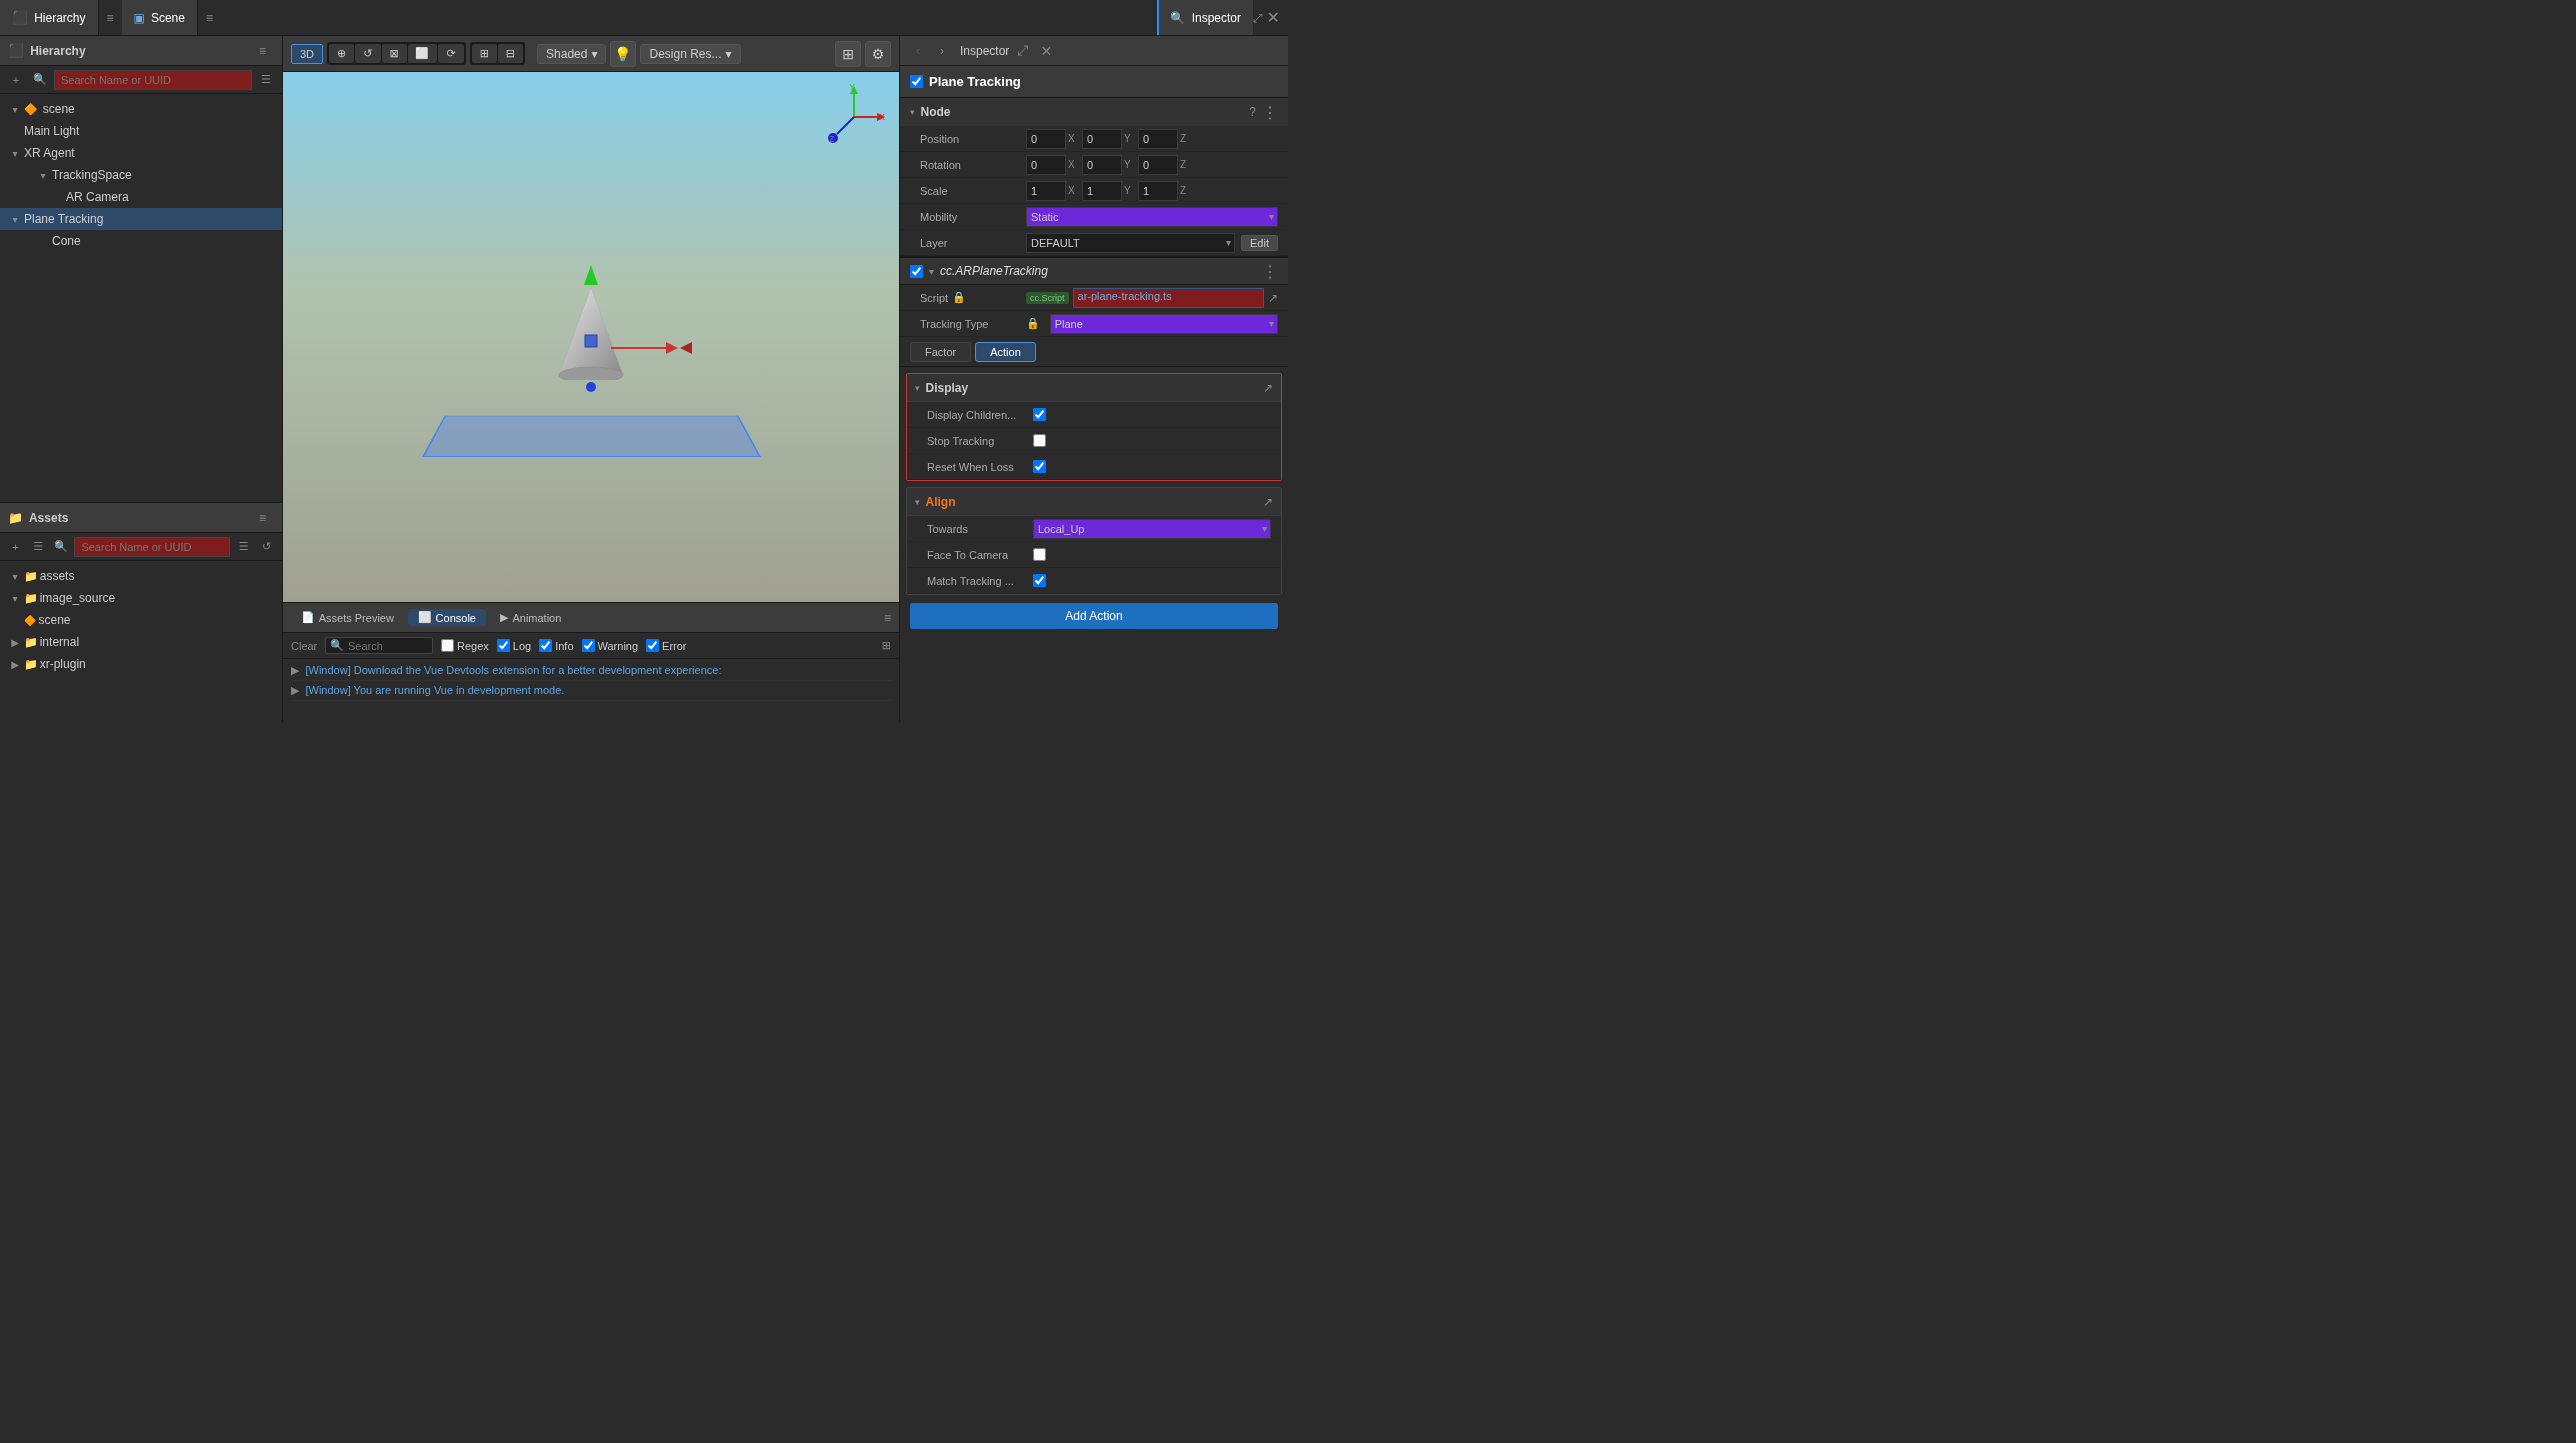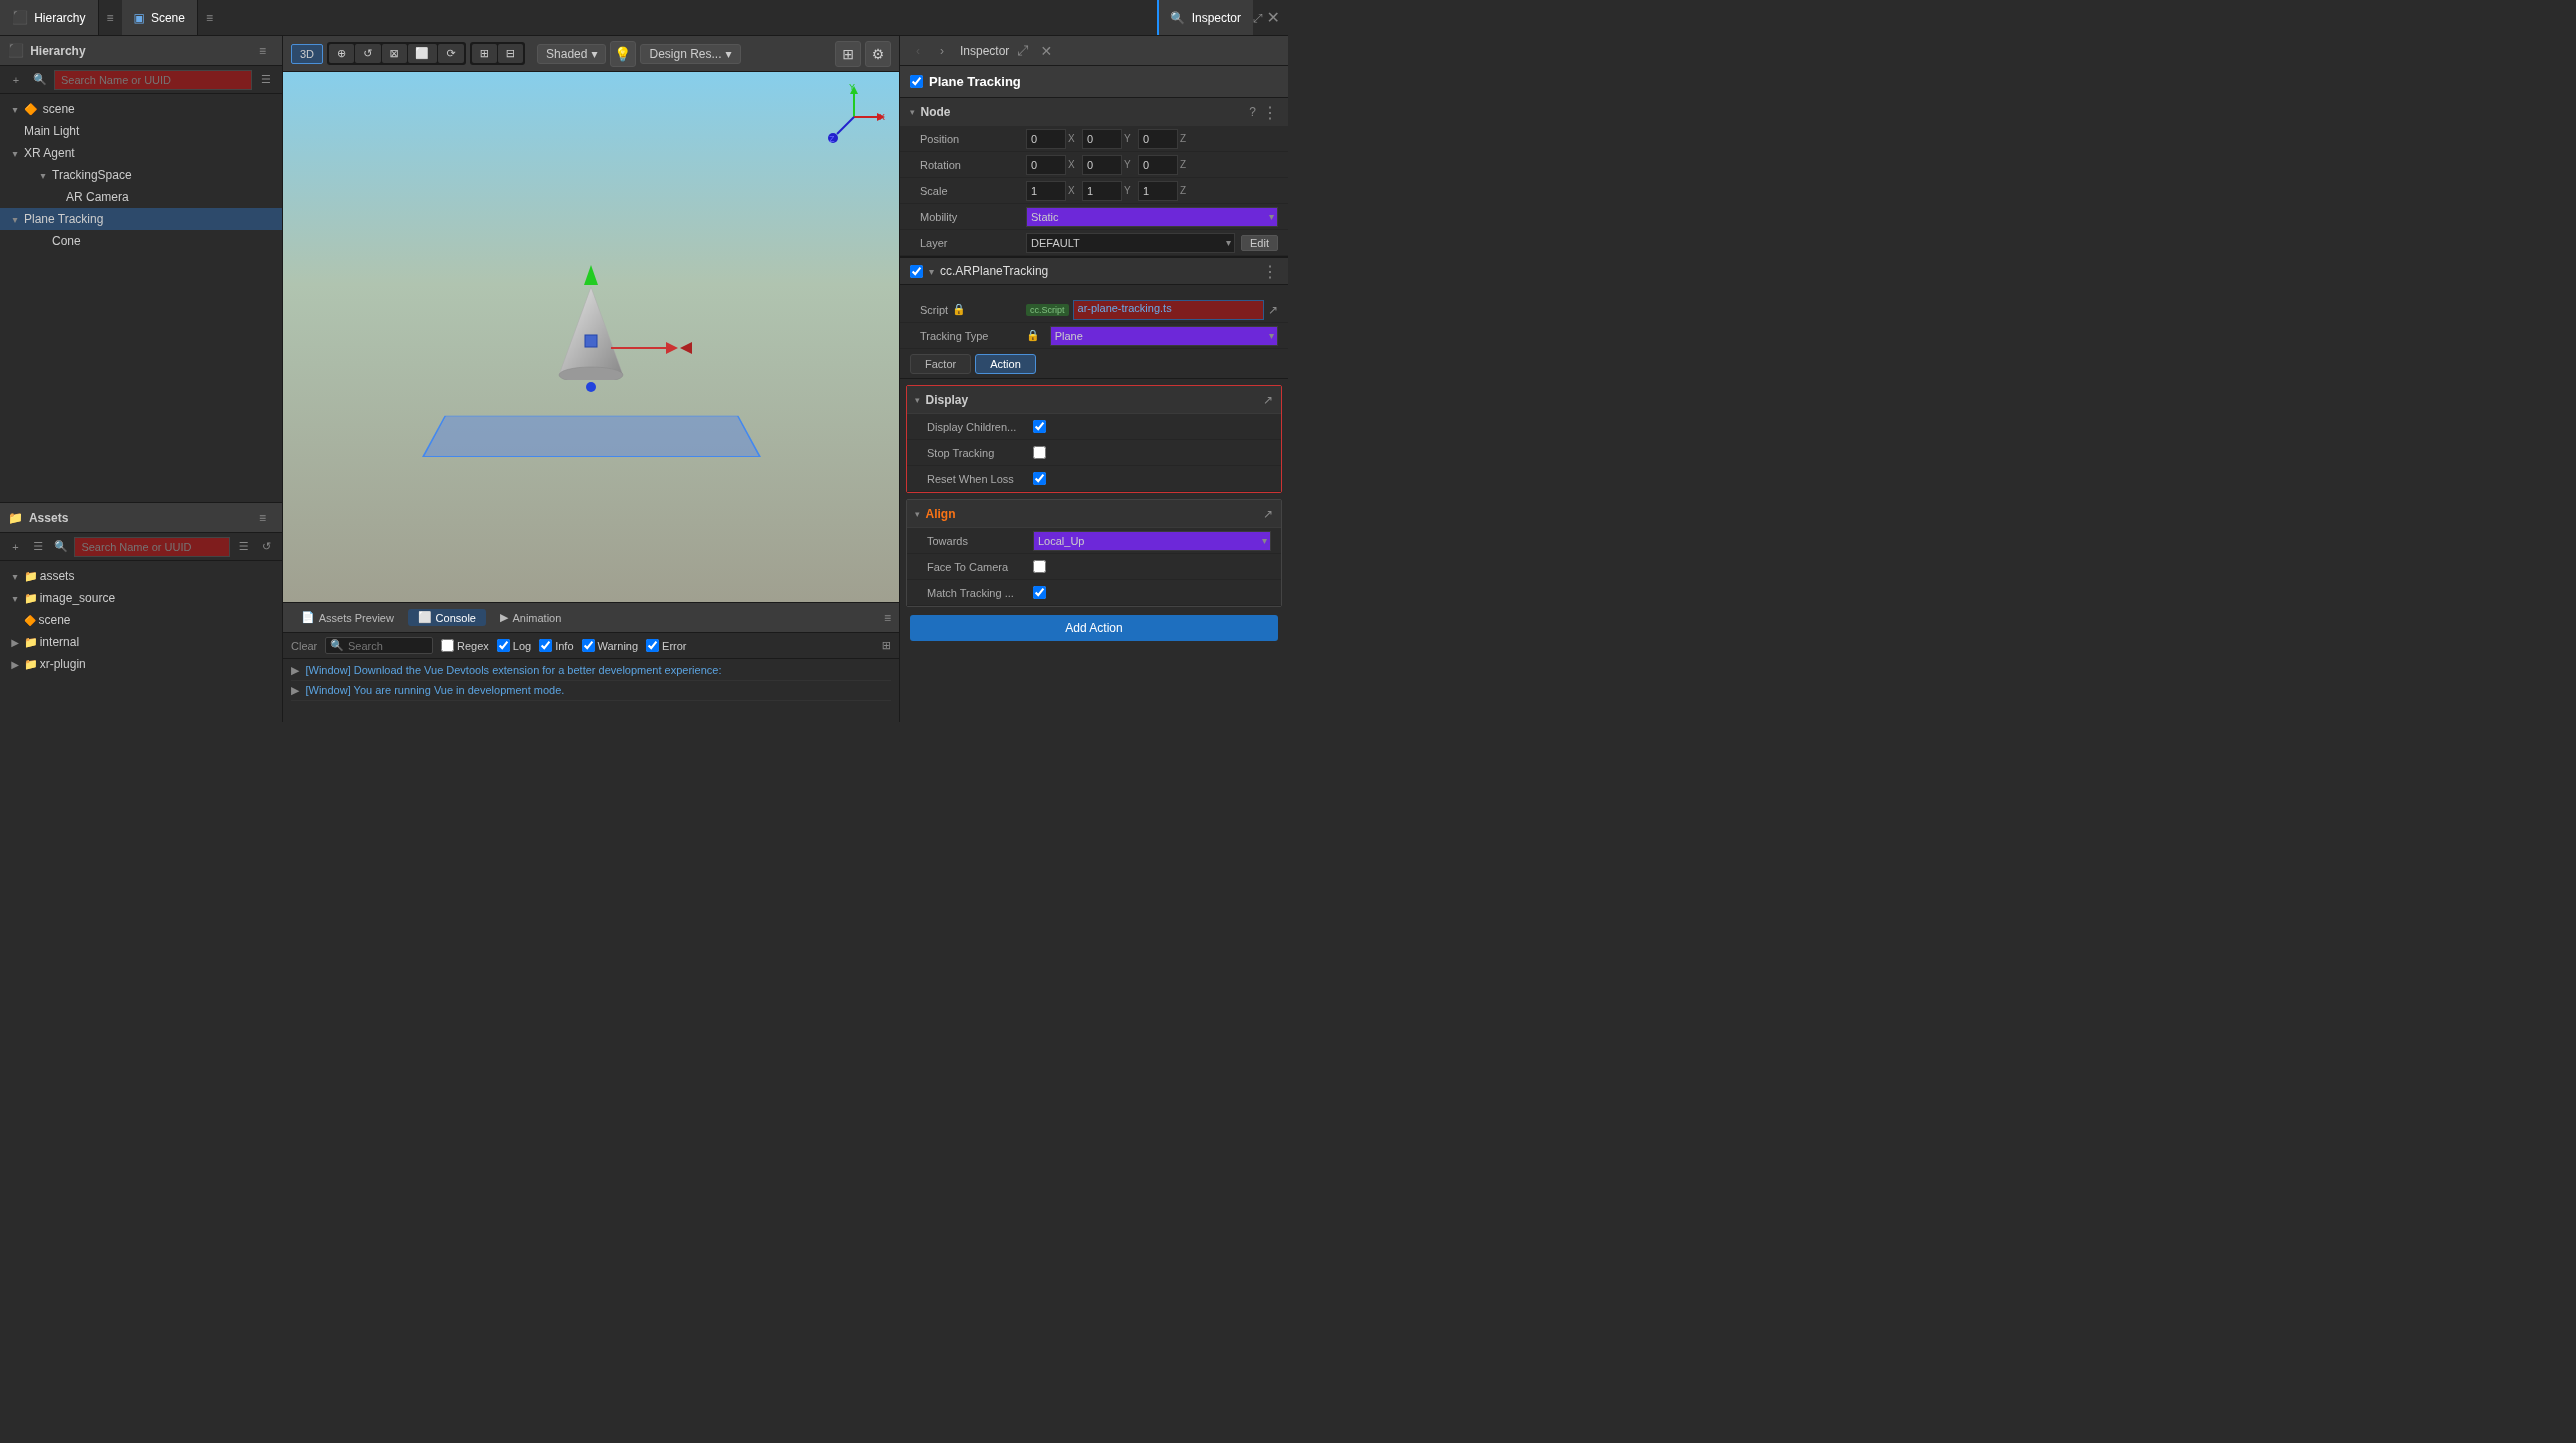--- a/index.html
+++ b/index.html
@@ -486,21 +486,20 @@
     }
 
     
     .script-row {
       display: flex;
       align-items: center;
       height: 26px;
       padding: 0 10px 0 20px;
       gap: 6px;
       border-bottom: 1px solid #252525;
-      margin-top: 12px;
     }
     .script-label { font-size: 11px; color: #aaa; flex: 0 0 100px; display: flex; align-items: center; gap: 4px; }
     .lock-icon { color: #888; font-size: 11px; }
     .script-value-group { flex: 1; display: flex; align-items: center; gap: 4px; }
     .script-filename {
       flex: 1;
       background: #7f1d1d;
       border: 1px solid #2d5a8c;
       color: #6aaae8;
       font-size: 11px;
@@ -565,21 +564,21 @@
     .ar-component-header {
       display: flex;
       align-items: center;
       height: 28px;
       padding: 0 10px;
       background: #333;
       border-bottom: 1px solid #1a1a1a;
       border-top: 1px solid #1a1a1a;
       gap: 6px;
     }
-    .ar-component-name { font-size: 12px; color: #ddd; flex: 1; }
+    .ar-component-name { font-size: 12px; color: #ddd; flex: 1; font-style: italic; }
 
     
     .add-action-btn {
       display: flex;
       align-items: center;
       justify-content: center;
       background: #1e6fbf;
       color: #fff;
       font-size: 12px;
       padding: 6px 20px;

